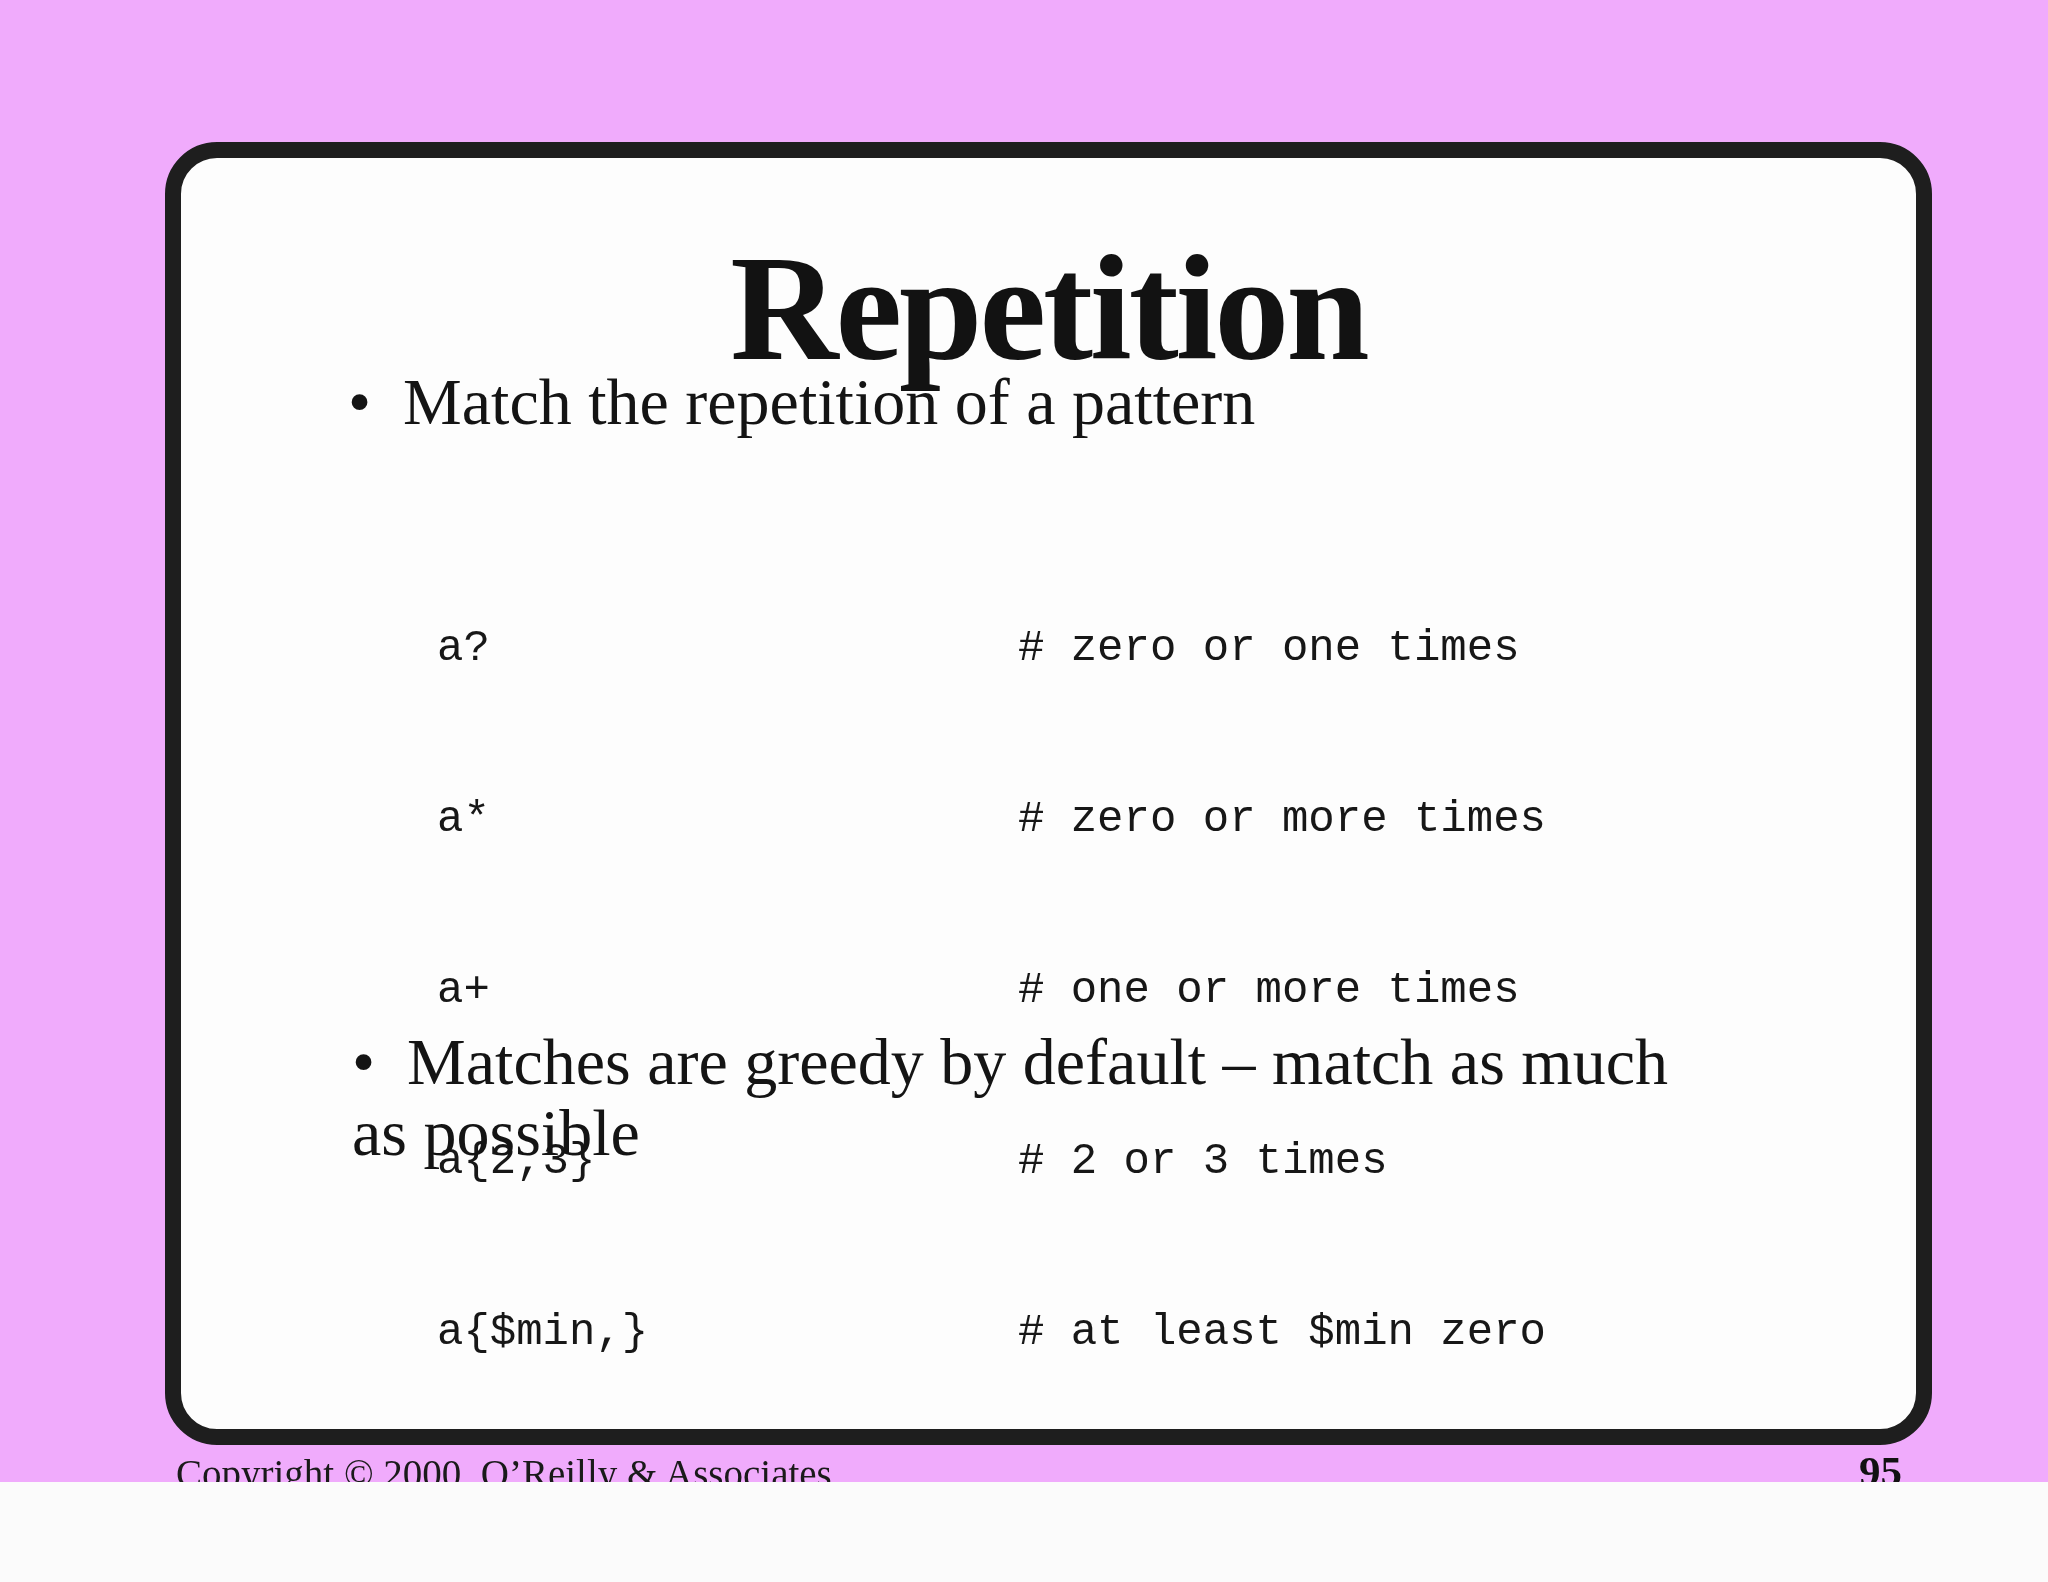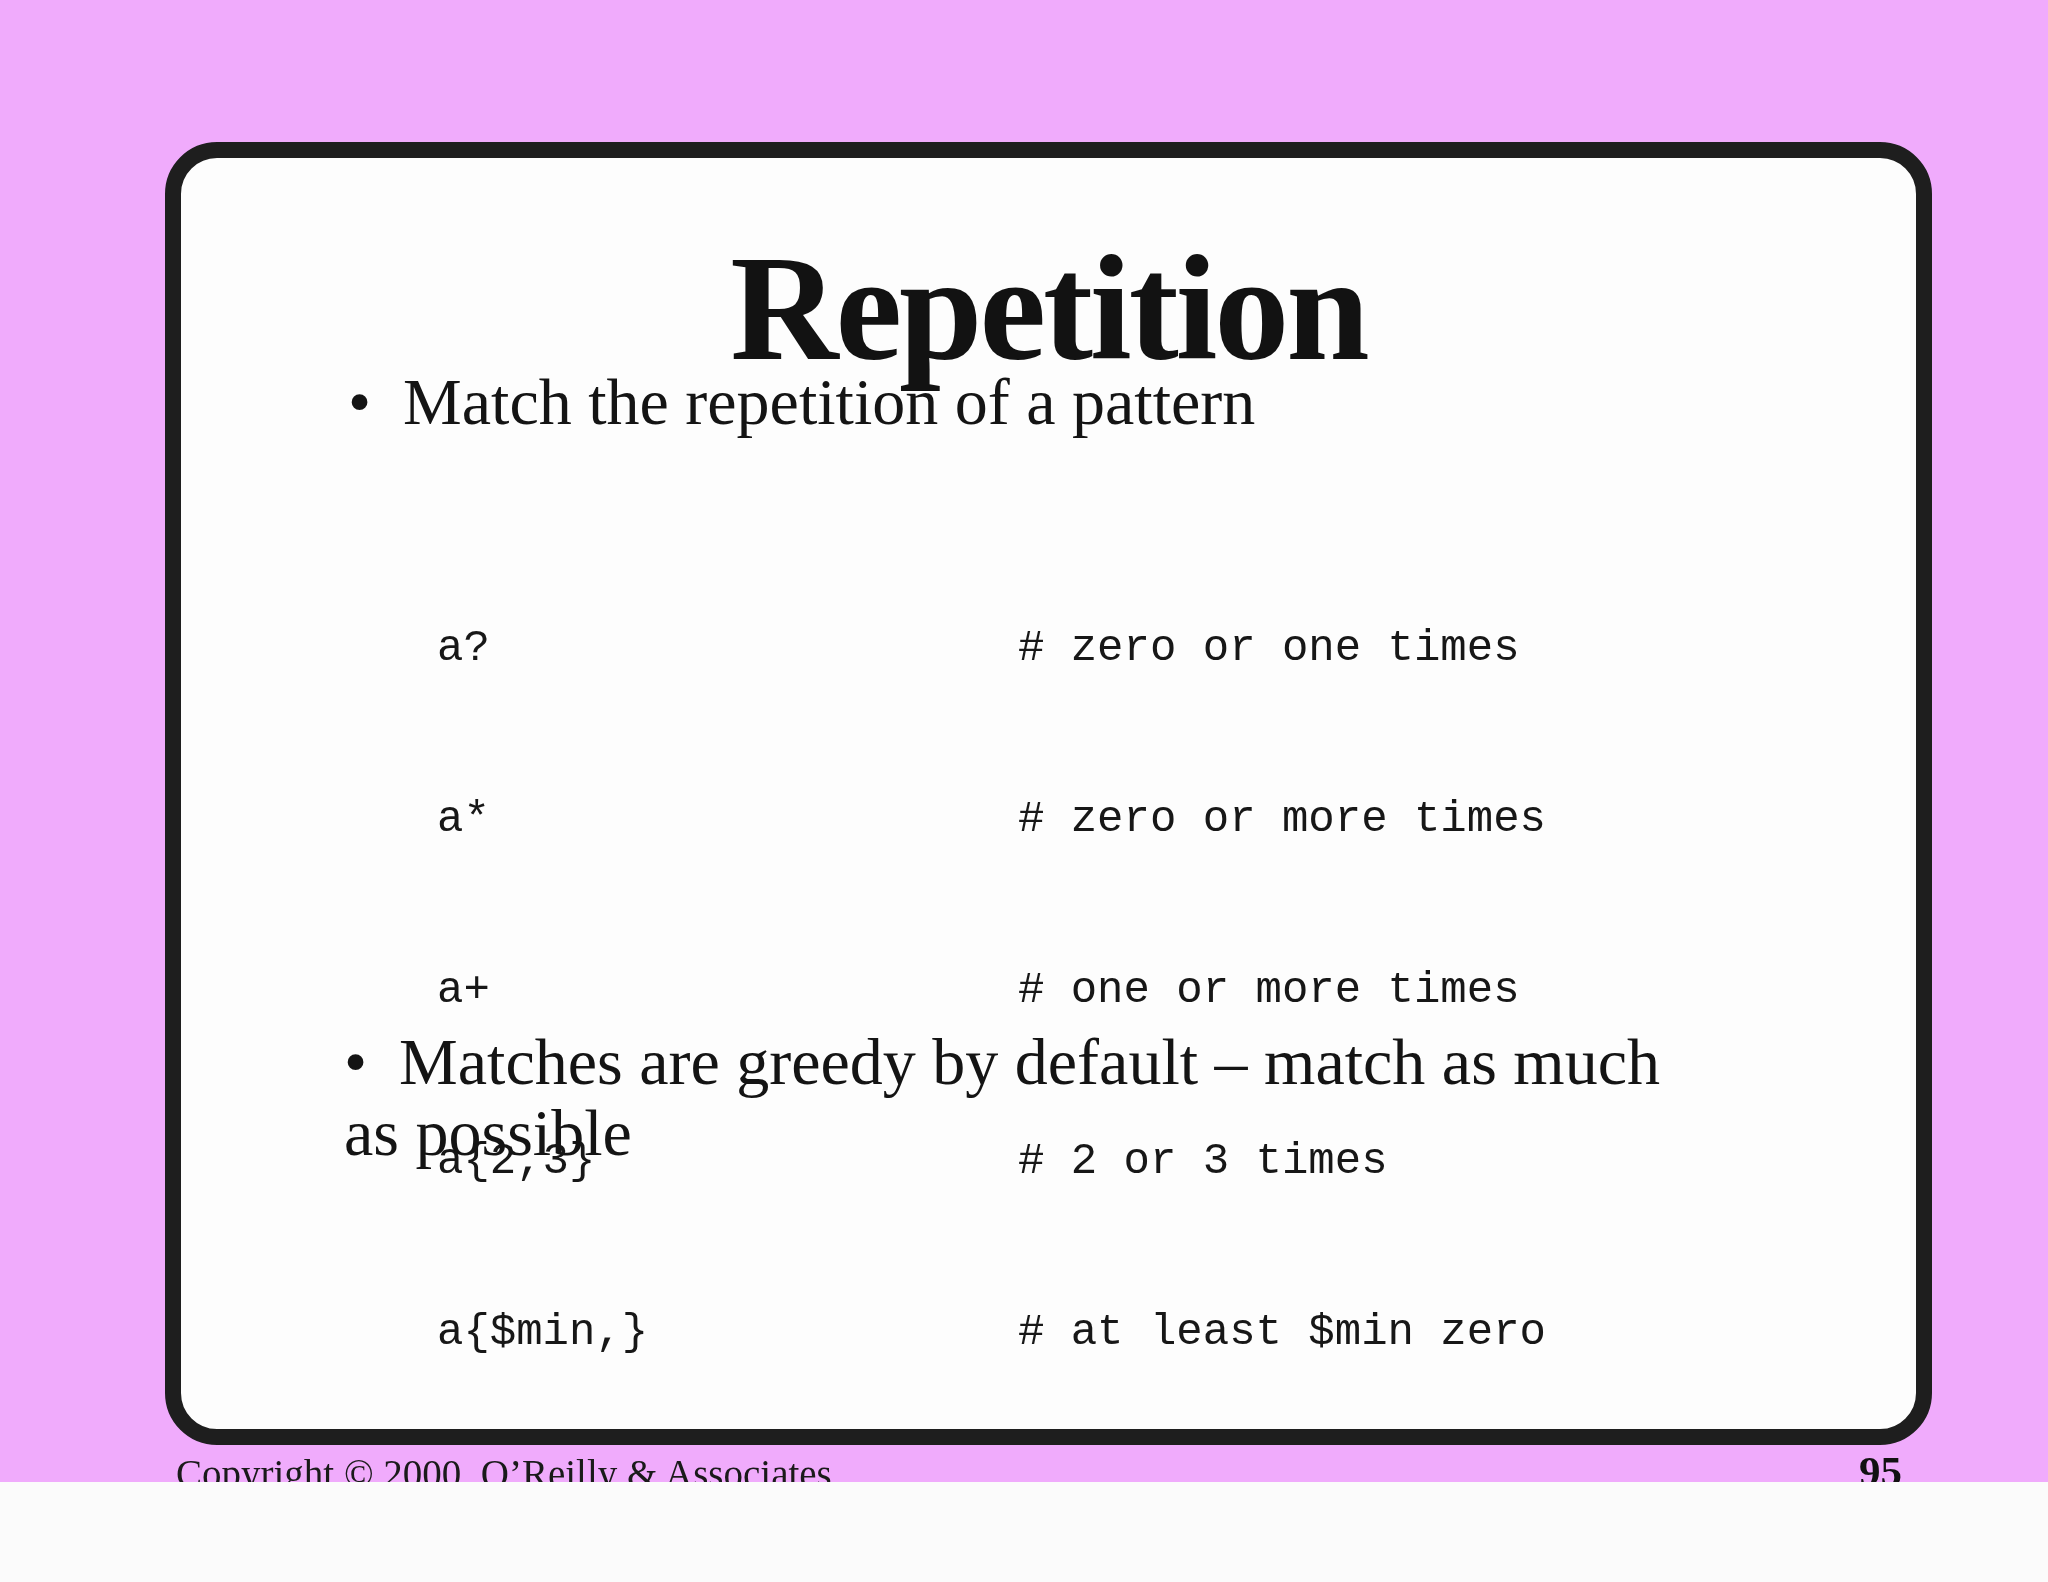--- a/index.html
+++ b/index.html
@@ -58,21 +58,21 @@
     top: 506px;
     font-family: "Liberation Mono", "DejaVu Sans Mono", monospace;
     font-size: 44px;
     line-height: 57px;
     white-space: pre;
     color: #171717;
   }
 
   .bullet2 {
     position: absolute;
-    left: 344px;
+    left: 352px;
     top: 1026px;
     font-size: 66px;
     line-height: 71px;
     color: #141414;
   }
 
   .copyright {
     position: absolute;
     left: 176px;
     top: 1451px;

